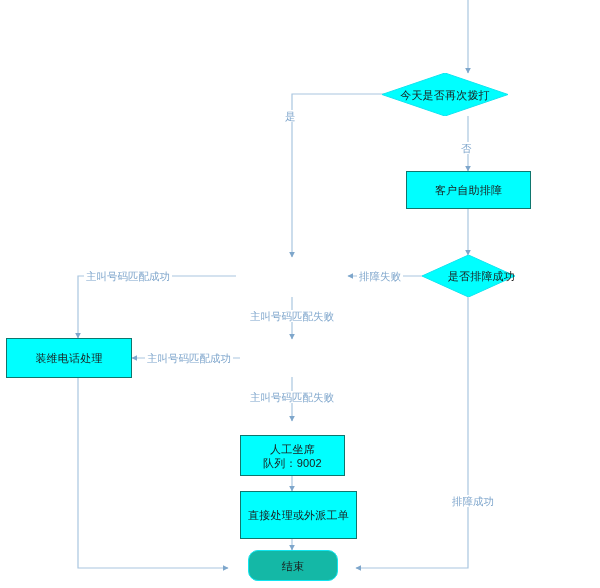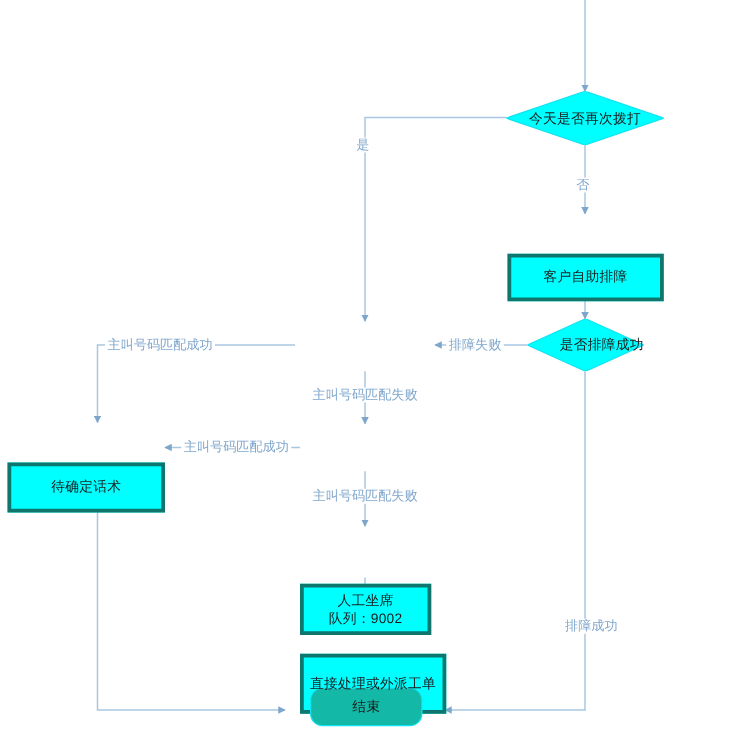--- a/index.html
+++ b/index.html
@@ -32,22 +32,21 @@
     align-items: center;
     justify-content: center;
     text-align: center;
     color: #1b1b1b;
     font-size: 11px;
     line-height: 14px;
     letter-spacing: 0.2px;
   }
   .node.process {
     background: #00ffff;
-    border: 3px solid #0f766e;
-    margin-top: 32px;
+    border: 1px solid #0f766e;
   }
   .node.terminator {
     background: #14b8a6;
     border: 1px solid #0fe5f0;
     border-radius: 10px;
   }
   .node.decision {
     background: transparent;
     border: none;
   }
@@ -112,41 +111,41 @@
       <path d="M 292 377 L 292 421" marker-end="url(#arrow)"></path>
 
       <path d="M 292 462 L 292 491" marker-end="url(#arrow)"></path>
 
       <path d="M 292 526 L 292 550" marker-end="url(#arrow)"></path>
 
       <path d="M 78 378 L 78 568 L 228 568" marker-end="url(#arrow)"></path>
     </g>
   </svg>
 
-  <div class="node decision" style="left:405px; top:73px; width:126px; height:43px;">
+  <div class="node decision" style="left:382px; top:73px; width:126px; height:43px;">
     <svg class="dshape" viewBox="0 0 126 43" preserveAspectRatio="none">
       <polygon points="63,0 126,21.5 63,43 0,21.5" fill="#00ffff" stroke="#0fe5f0" stroke-width="1"></polygon>
     </svg>
     <span class="dlabel">今天是否再次拨打</span>
   </div>
 
   <div class="node process" style="left:406px; top:171px; width:125px; height:38px;">
     <span class="nlabel">客户自助排障</span>
   </div>
 
   <div class="node decision" style="left:422px; top:255px; width:93px; height:42px;justify-content:flex-end;">
     <svg class="dshape" viewBox="0 0 93 42" preserveAspectRatio="none">
       <polygon points="46.5,0 93,21 46.5,42 0,21" fill="#00ffff" stroke="#0fe5f0" stroke-width="1"></polygon>
     </svg>
     <span class="dlabel">是否排障成功</span>
   </div>
 
 
   <div class="node process" style="left:6px; top:338px; width:126px; height:40px;">
-    <span class="nlabel">待确定话术</span>
+    <span class="nlabel">装维电话处理</span>
   </div>
 
 
   <div class="node process" style="left:240px; top:435px; width:105px; height:41px;">
     <span class="nlabel">人工坐席
 队列：9002</span>
   </div>
 
   <div class="node process" style="left:240px; top:491px; width:117px; height:48px;">
     <span class="nlabel">直接处理或外派工单</span>

